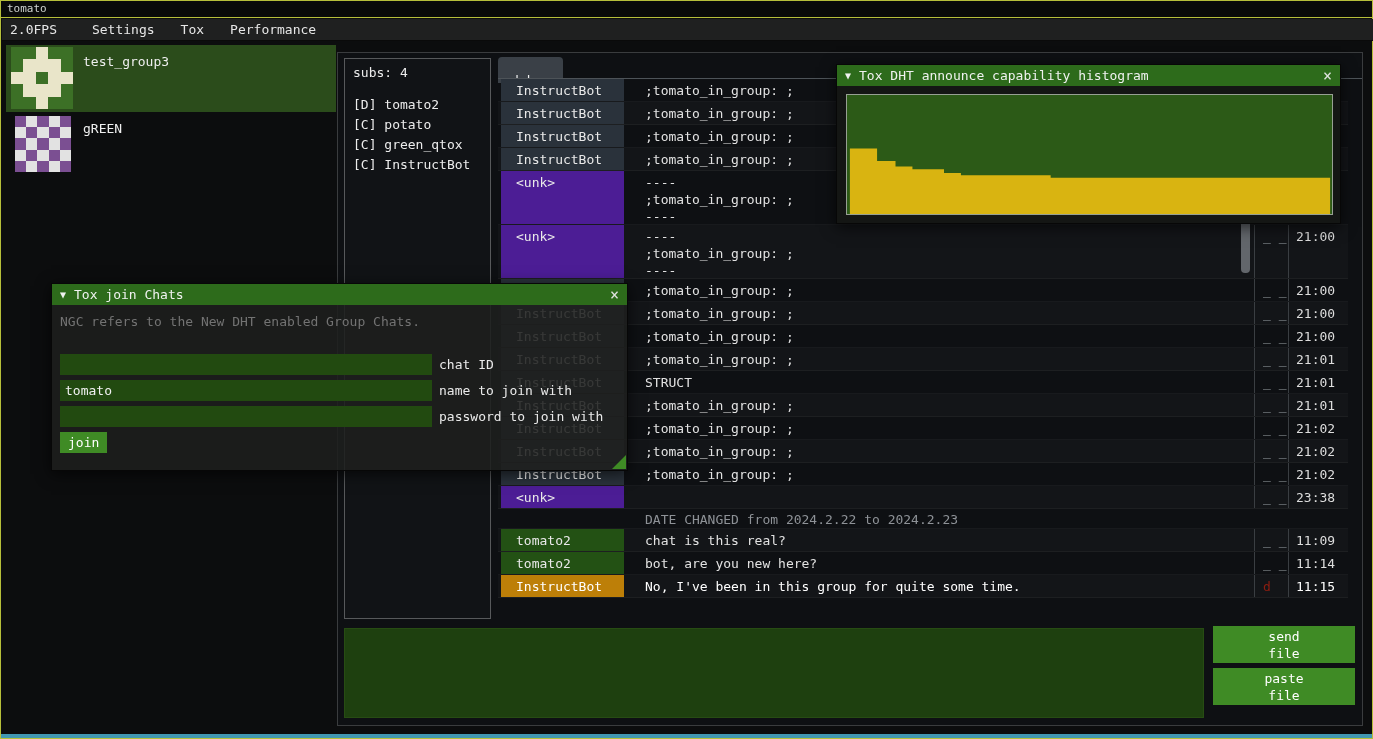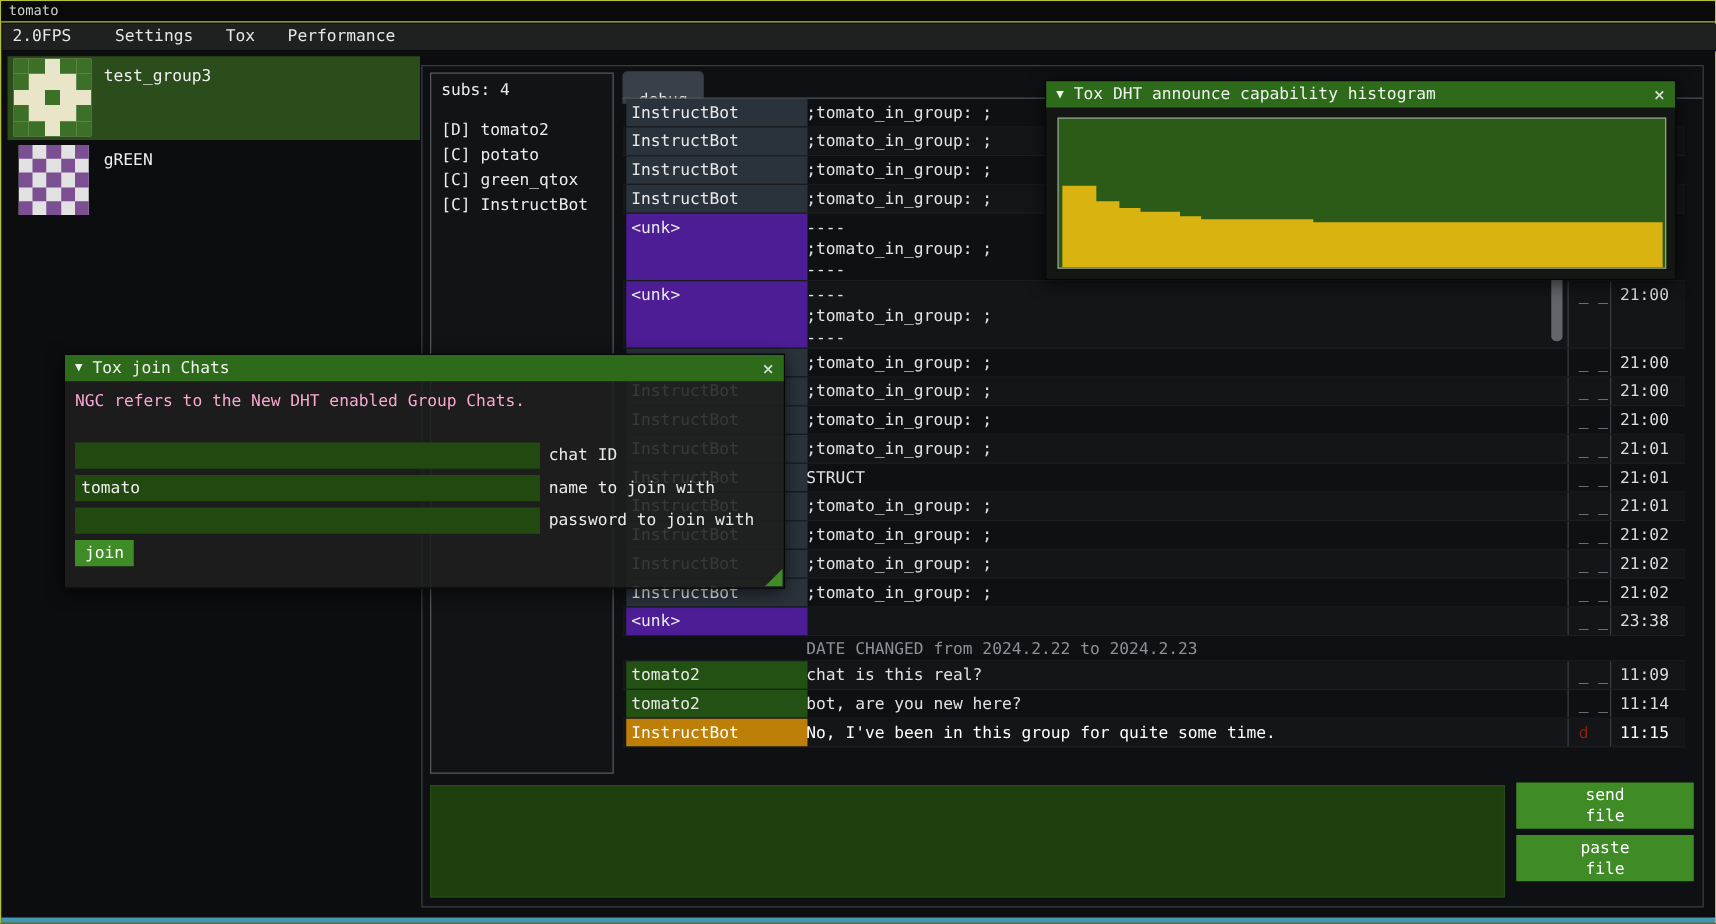--- a/index.html
+++ b/index.html
@@ -38,21 +38,21 @@
   .tab{position:absolute;left:497px;top:56px;height:21px;line-height:21px;padding:13px 13px;
     background:#3a4047;color:#eceded;border-radius:4px 4px 0 0;cursor:pointer}
   .tabline{position:absolute;left:497px;top:77px;width:864px;height:1px;background:#4d5358}
 
   
   .messages{position:absolute;left:497px;top:78px;width:850px;height:539px;overflow:hidden}
   .mrow{position:relative;border-bottom:1px solid rgba(255,255,255,0.045)}
   .mrow:nth-child(even){background:rgba(255,255,255,0.022)}
   .cell-sender,.cell-msg,.cell-status,.cell-time{position:absolute;top:0;bottom:0;
     line-height:17px;padding-top:3px;white-space:pre-line;overflow:hidden}
-  .cell-sender{left:3px;width:145px;padding-left:4px;color:#e9e9e9}
+  .cell-sender{left:3px;width:123px;padding-left:15px;color:#e9e9e9}
   .cell-msg{left:143px;width:595px;padding-left:4px;color:#e2e2e2}
   .cell-status{left:756px;width:34px;padding-left:8px;border-left:1px solid #3a3e42;color:#9aa0a5}
   .cell-time{left:790px;width:58px;padding-left:7px;border-left:1px solid #3a3e42;color:#dddddd}
   .bot .cell-sender{background:#2a323b}
   .unk .cell-sender{background:#4c1d95}
   .user .cell-sender{background:#235114}
   .highlight{background:#c5840a}
   .highlight .cell-sender{background:#bd7f08;color:#fff}
   .highlight .cell-msg,.highlight .cell-time{color:#fff}
   .highlight .cell-status{color:#8f1d10}
@@ -75,21 +75,21 @@
   .collapse{font-size:10px;cursor:pointer}
   .wtitle{white-space:nowrap}
   .wnd-close{margin-left:auto;font-size:15px;color:#dfe2df;cursor:pointer}
 
   .wnd.hist{left:835px;top:63px;width:505px;height:160px;background:#141614;z-index:20}
   .plot{position:absolute;left:9px;top:29px;width:487px;height:121px;background:#2c5a17;
     border:1px solid #97a093}
   .plot svg{position:absolute;left:0;top:0;width:100%;height:100%}
 
   .wnd.join{left:50px;top:282px;width:577px;height:188px;background:rgba(30,31,30,0.88);z-index:30}
-  .info{position:absolute;left:8px;color:#f9a8d4}
+  .info{position:absolute;left:8px;color:#737373}
   .info.i0{top:30px}
   .info.i1{top:50px}
   .jinput{position:absolute;left:8px;width:372px;height:21px;background:#224a10;border:none;
     outline:none;color:#f0f0f0;font:inherit;padding:0 5px}
   .jinput.f0{top:70px}.jinput.f1{top:96px}.jinput.f2{top:122px}
   .jlabel{position:absolute;left:387px;color:#eaeaea}
   .jlabel.f0{top:73px}.jlabel.f1{top:99px}.jlabel.f2{top:125px}
   .joinbtn{position:absolute;left:8px;top:148px;height:21px;padding:0 8px;background:#3f8b25;
     border:none;color:#fff;font:inherit;cursor:pointer}
   .grip{position:absolute;right:1px;bottom:1px;width:0;height:0;

